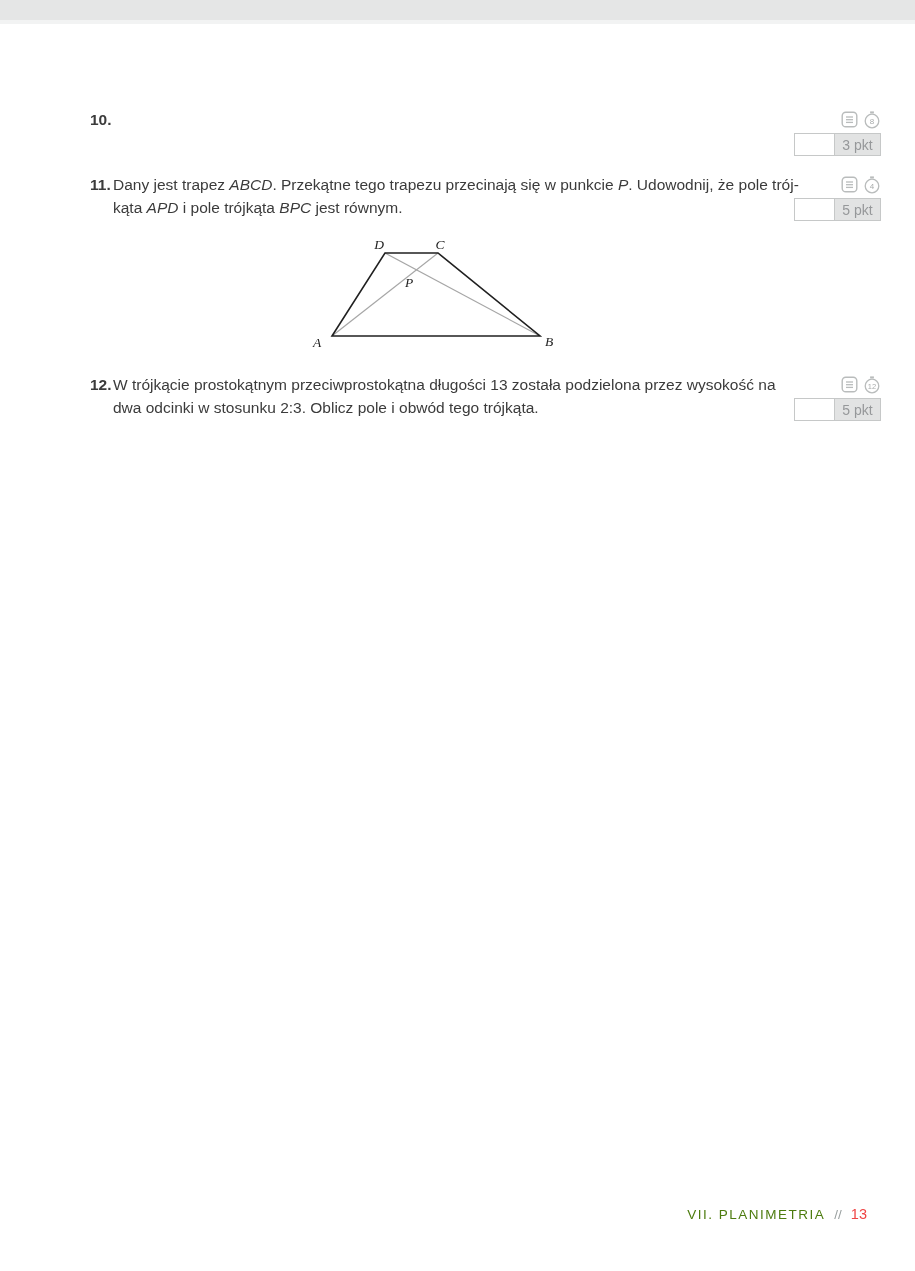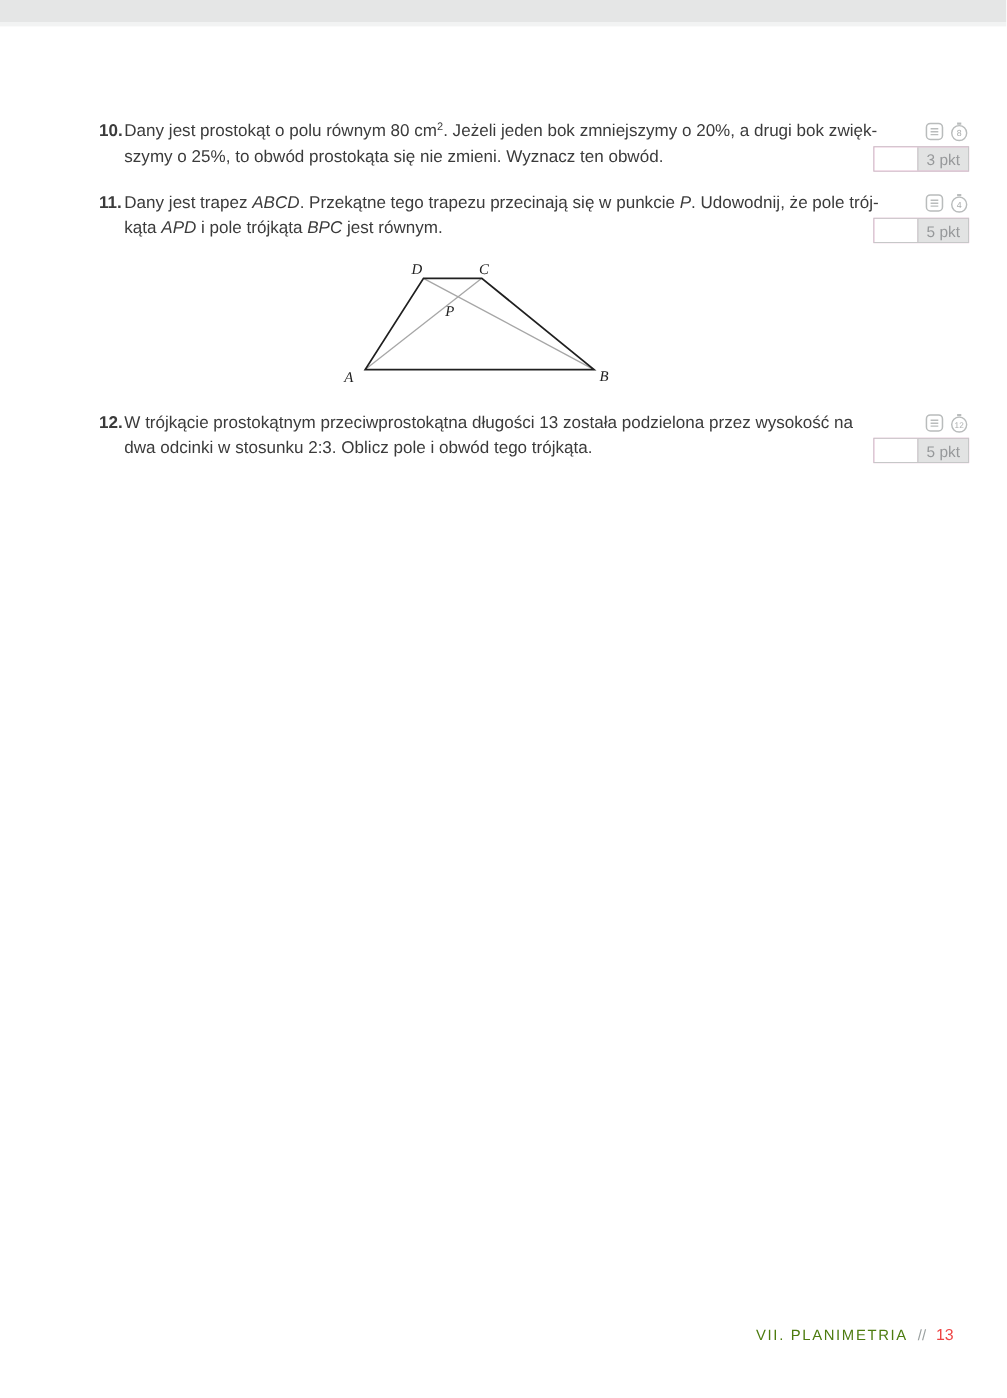--- a/index.html
+++ b/index.html
@@ -22,21 +22,21 @@
   }
   .it { font-style:italic; }
   sup { font-size:10px; line-height:0; }
 
   .icons { position:absolute; top:3px; right:0; display:flex; gap:4px; }
   .icons svg { display:block; }
 
   .pts {
     position:absolute; top:25px; right:0;
     width:87px; height:23px; box-sizing:border-box;
-    border:1px solid #c6c8c8; background:#f9a8d4;
+    border:1px solid #c6c8c8; background:#737373;
     display:flex;
   }
   .pts .blank { flex:1; background:#ffffff; }
   .pts .fill {
     flex:none; width:45px; background:#e2e3e3; border-left:1px solid #c6c8c8;
     color:#96989a; font-size:14px;
     display:flex; align-items:center; justify-content:center;
   }
 
   .figure { position:absolute; left:305px; top:236px; width:260px; height:115px; }
@@ -54,21 +54,20 @@
   .footer .pagenum { color:#ef4444; font-size:14.5px; font-weight:normal; }
 </style>
 </head>
 <body>
 
 <div class="topbar"></div>
 <div class="topbar-edge"></div>
 
 <div class="problem" style="top:108px;">
   <div class="num">10.</div>
-  <div class="text"><span>Dany jest prostokąt o polu równym 80 cm</span><sup>2</sup><span>. Jeżeli jeden bok zmniejszymy o 20%, a drugi bok zwięk-</span><br><span>szymy o 25%, to obwód prostokąta się nie zmieni. Wyznacz ten obwód.</span></div>
   <div class="icons">
     <svg width="18" height="18" viewBox="0 0 18 18">
       <rect x="1.2" y="1.2" width="14.6" height="14.6" rx="3.6" fill="none" stroke="#b9bcbc" stroke-width="1.4"></rect>
       <line x1="5" y1="6" x2="12" y2="6" stroke="#b9bcbc" stroke-width="1.3"></line>
       <line x1="5" y1="8.7" x2="12" y2="8.7" stroke="#b9bcbc" stroke-width="1.3"></line>
       <line x1="5" y1="11.4" x2="12" y2="11.4" stroke="#b9bcbc" stroke-width="1.3"></line>
     </svg>
     <svg width="18" height="18" viewBox="0 0 18 18">
       <rect x="7.1" y="0.4" width="3.8" height="2" fill="#b9bcbc"></rect>
       <circle cx="9" cy="10" r="6.8" fill="none" stroke="#b9bcbc" stroke-width="1.3"></circle>

